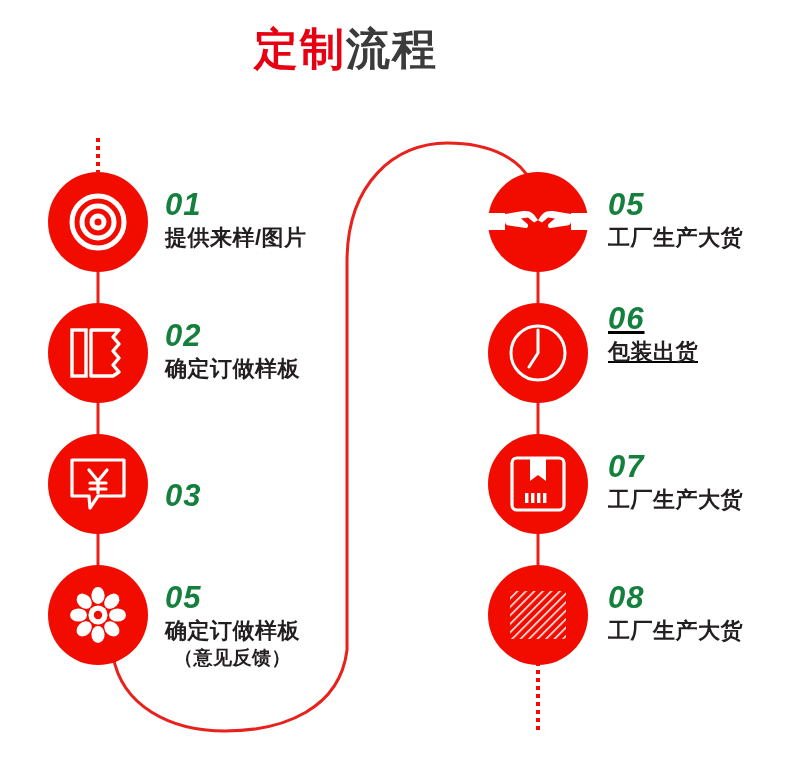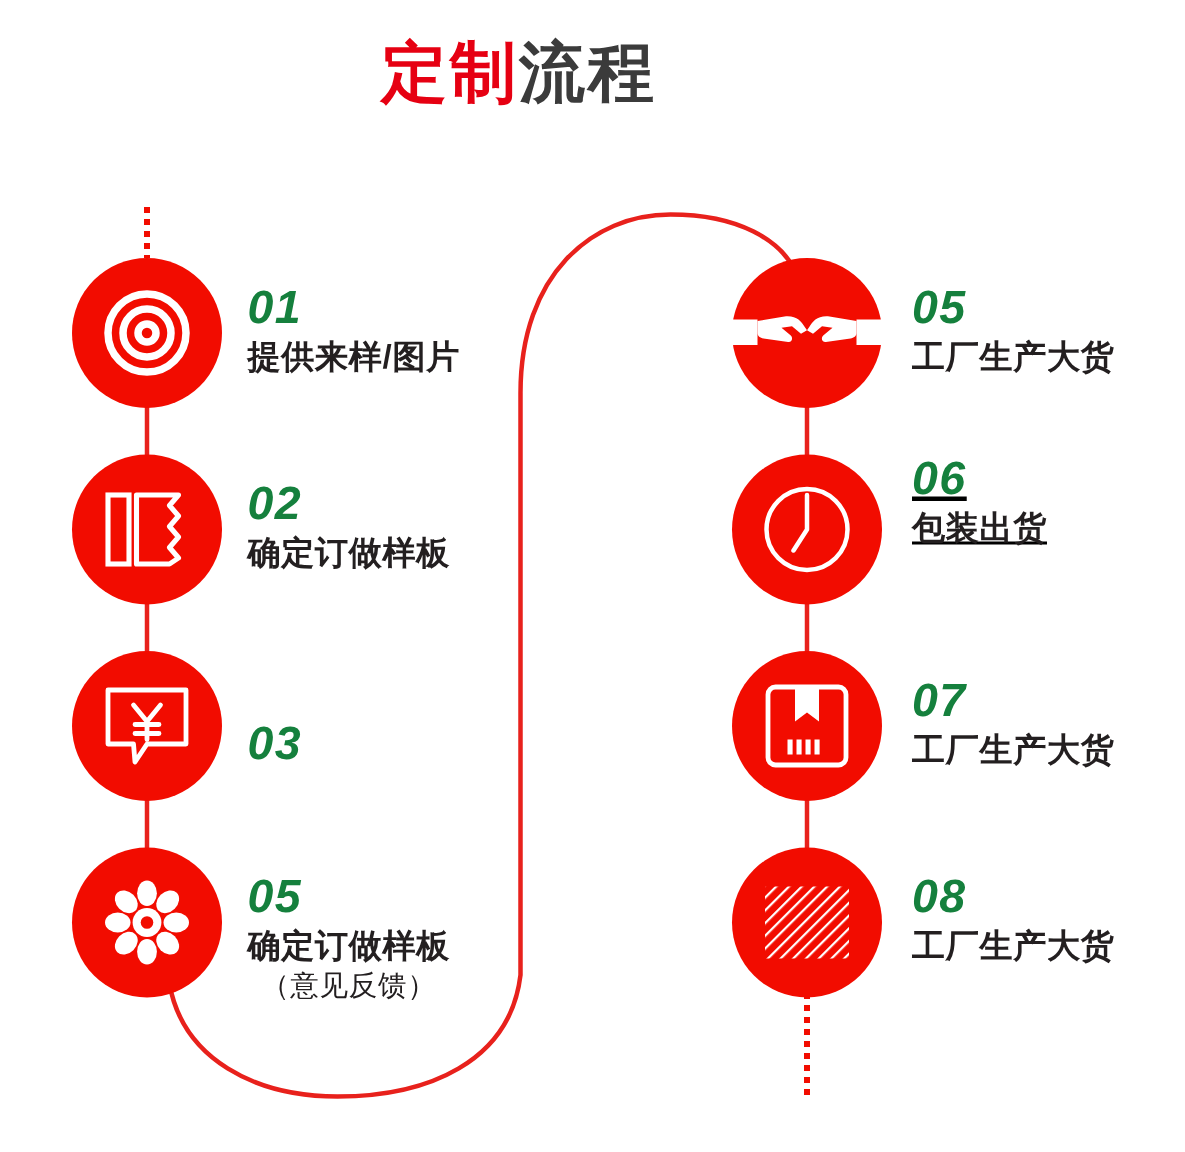--- a/index.html
+++ b/index.html
@@ -86,21 +86,21 @@
     color: #231f20;
     font-size: 22px;
     font-weight: bold;
     line-height: 27px;
     letter-spacing: 0.5px;
   }
   .step-label2 {
     display: block;
     color: #231f20;
     font-size: 19px;
-    font-weight: normal;
+    font-weight: bold;
     line-height: 27px;
     letter-spacing: 0.5px;
   }
   .step-text.centered { text-align: center; }
 </style>
 </head>
 <body>
 
 <div id="stage">
 

